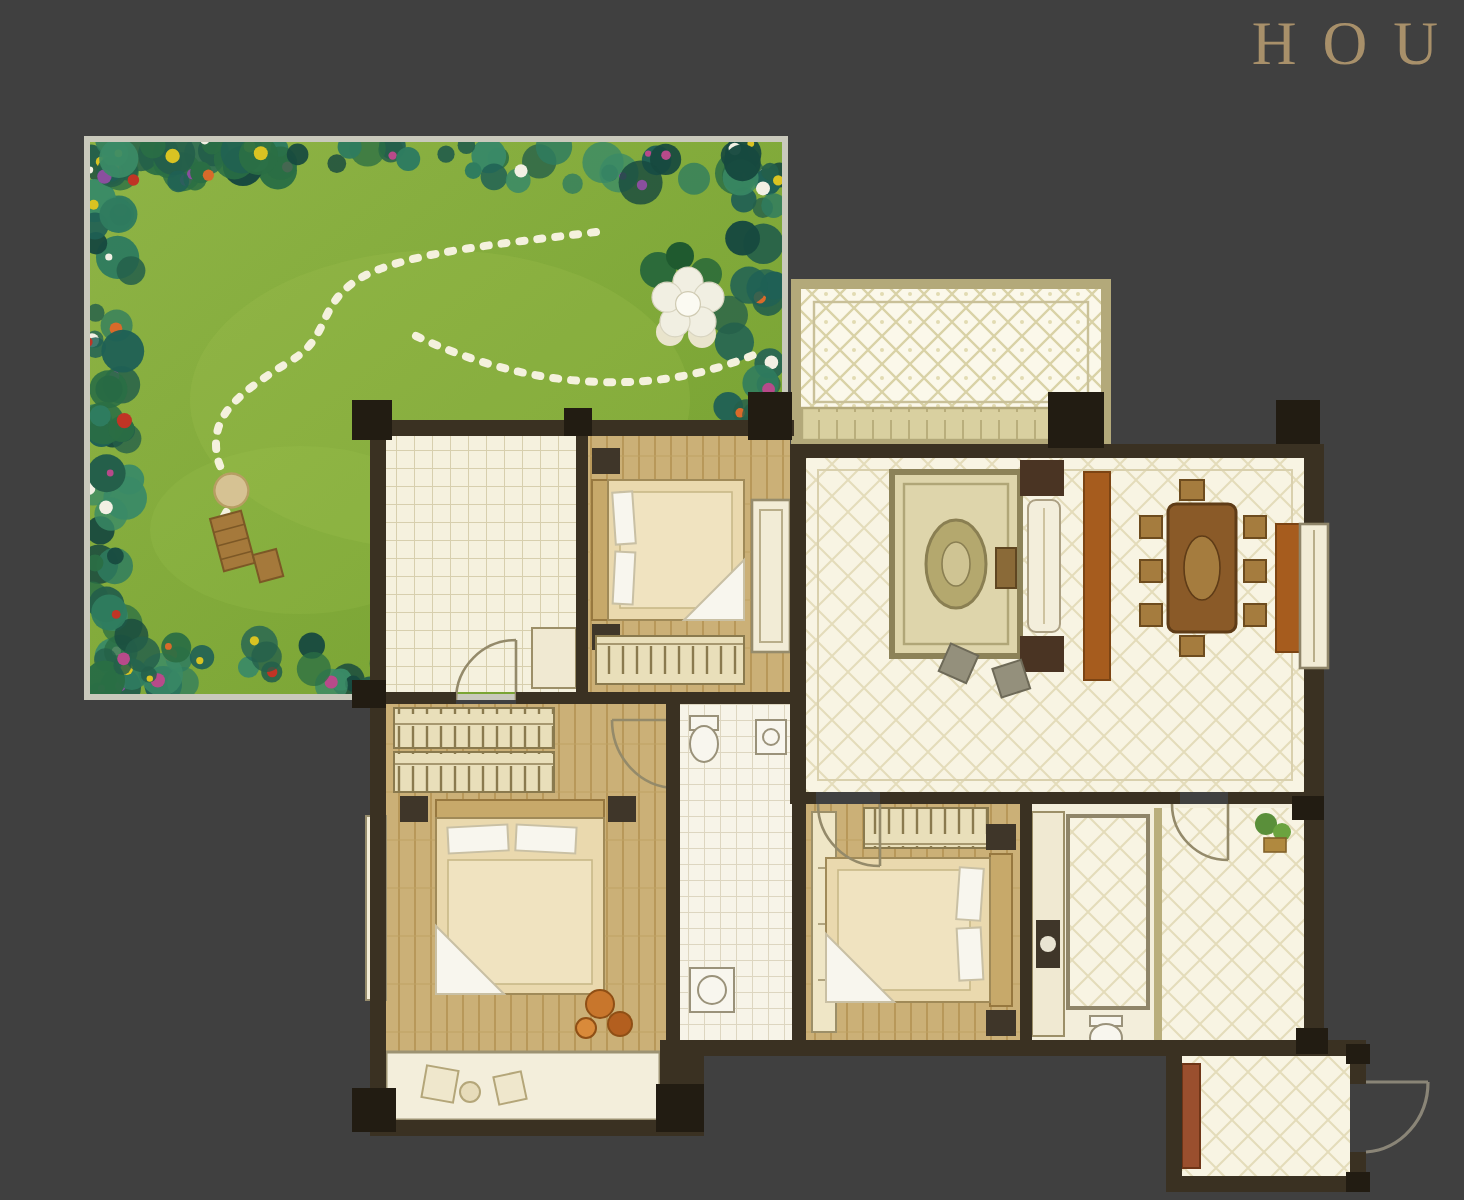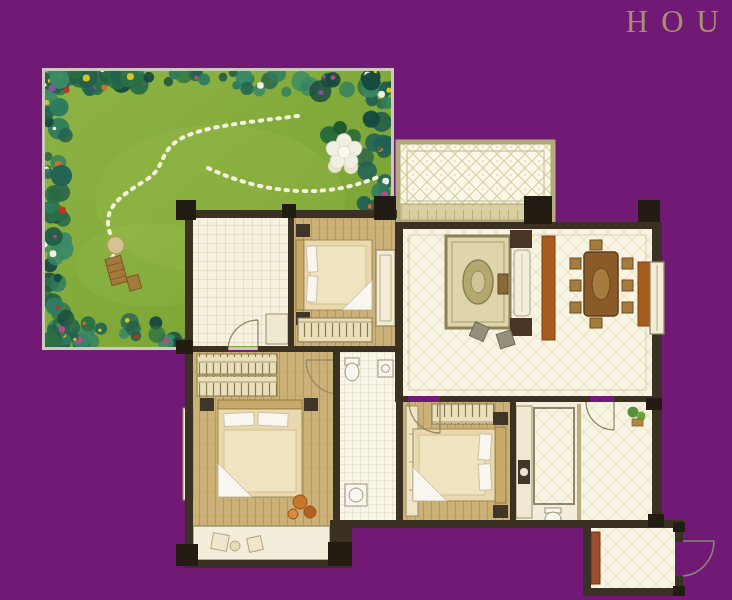--- a/index.html
+++ b/index.html
@@ -1,16 +1,16 @@
 <!DOCTYPE html>
 <html><head>
 <meta charset="utf-8">
 <style>
   html,body{margin:0;padding:0;background:#fff;}
-  #stage{position:relative;width:732px;height:600px;background:#701a75;overflow:hidden;
+  #stage{position:relative;width:732px;height:600px;background:#404040;overflow:hidden;
          font-family:"Liberation Serif", serif;}
   #brand{position:absolute;top:4px;right:0px;font-size:31px;letter-spacing:13px;
          color:#a8906a;font-weight:400;white-space:nowrap;}
   svg{position:absolute;left:0;top:0;}
 </style>
 </head>
 <body>
 
 <div id="stage">
 

